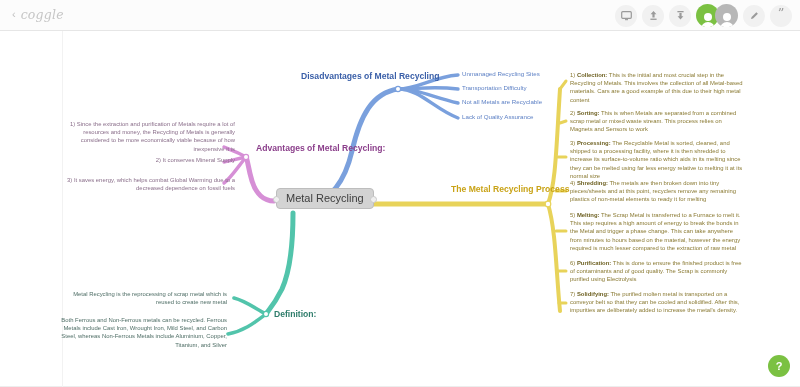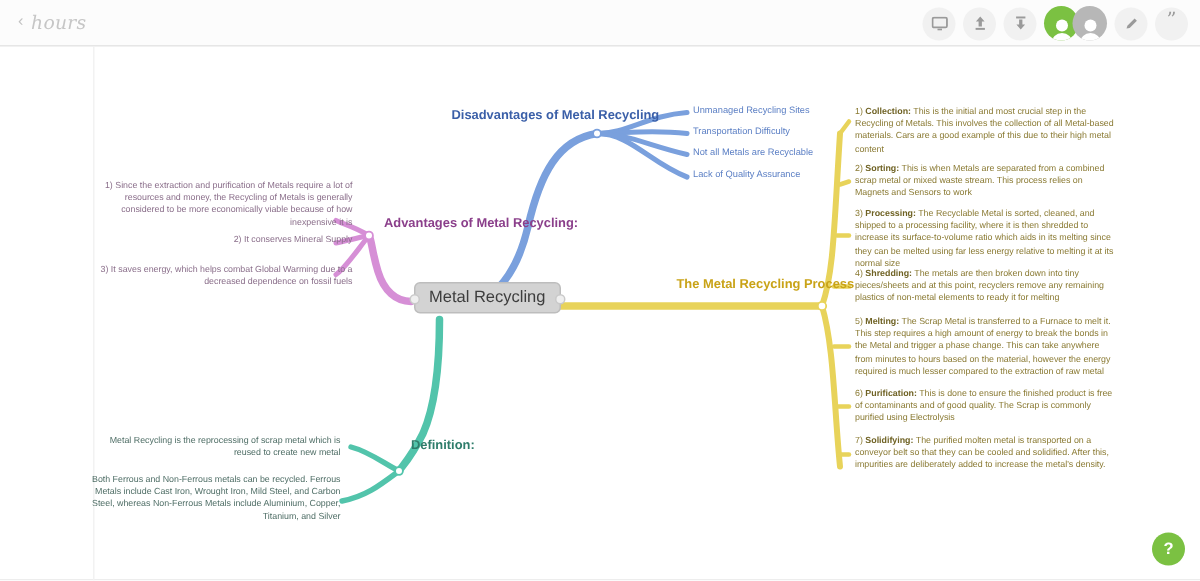--- a/index.html
+++ b/index.html
@@ -121,21 +121,21 @@
 
   
   .branch-label {
     font-size: 8.6px;
     font-weight: bold;
     white-space: nowrap;
   }
   #lbl-disadv { left: 301px; top: 40px; color: #3a5fa8; }
   #lbl-adv    { left: 256px; top: 112px; color: #8b3f8b; text-align: right; }
   #lbl-proc   { left: 451px; top: 153px; color: #c9a317; }
-  #lbl-def    { left: 274px; top: 260px; color: #2f7d6b; }
+  #lbl-def    { left: 274px; top: 278px; color: #2f7d6b; }
 
   
   .leaf {
     font-size: 5.9px;
     line-height: 8.2px;
   }
   .leaf.right { text-align: left; }
   .leaf.left  { text-align: right; }
 
   
@@ -189,21 +189,21 @@
   }
 </style>
 </head>
 <body>
 
 <div id="app">
 
   <div id="header">
     <div id="brand">
       <span class="chev">‹</span>
-      <span class="wordmark">hours</span>
+      <span class="wordmark">coggle</span>
     </div>
 
     <div id="toolbar">
       <div class="tbtn" title="Present">
         <svg width="11" height="10" viewBox="0 0 11 10">
           <rect x="0.7" y="0.7" width="9.6" height="6.6" rx="1" fill="none" stroke="#9a9a9a" stroke-width="1.2"></rect>
           <rect x="4" y="8.1" width="3" height="1.1" fill="#9a9a9a"></rect>
         </svg>
       </div>
       <div class="tbtn" title="Upload">

